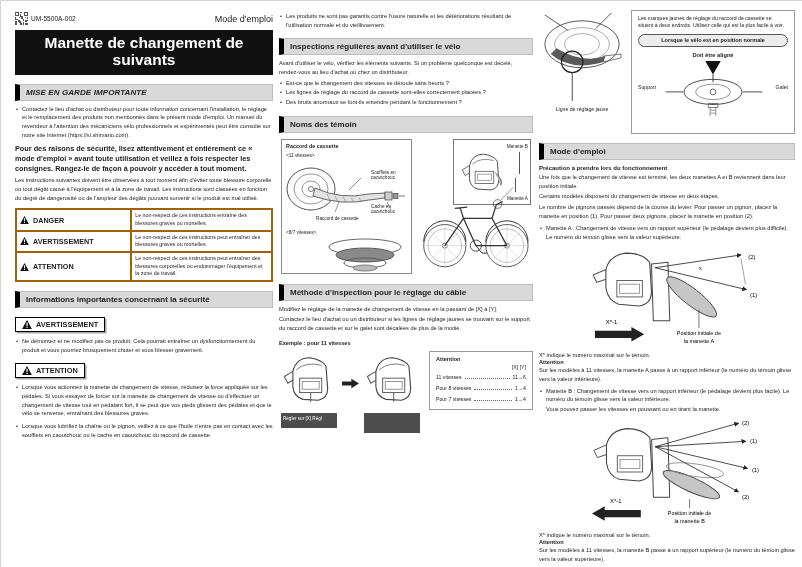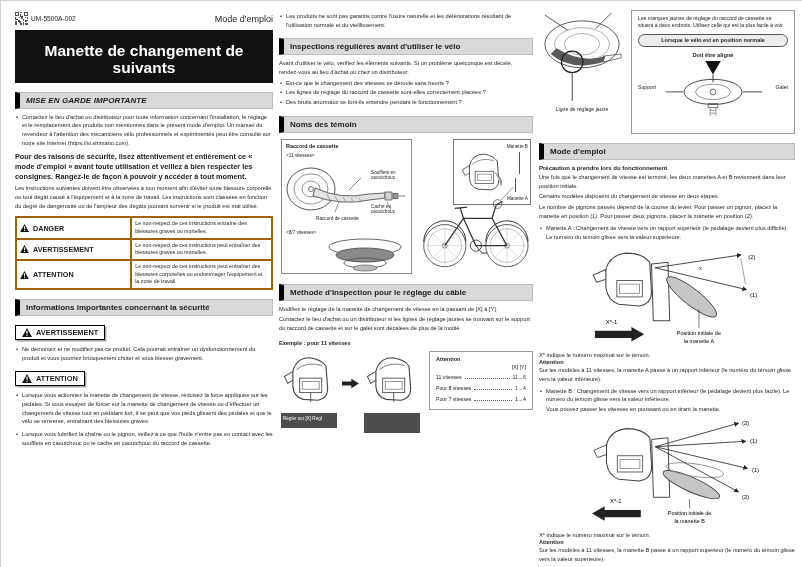--- a/index.html
+++ b/index.html
@@ -9,21 +9,21 @@
   #col1{left:14px;width:258px;}
   #col2{left:278px;width:254px;}
   #col3{left:538px;width:256px;}
 
   .doc-header{display:flex;align-items:center;justify-content:space-between;margin-top:11px;}
   .doc-num{display:flex;align-items:center;gap:3px;font-size:6.6px;}
   .doc-type{font-size:9px;}
   .qr{width:13px;height:13px;display:block;}
 
   .title-banner{margin-top:5px;background:#111;color:#fff;text-align:center;font-weight:bold;
-    font-size:15.5px;line-height:1.12;padding:12px 2px 6px;}
+    font-size:15.5px;line-height:1.12;padding:4px 2px 6px;}
 
   .sec-h{margin-top:9px;background:#d9d9d9;border:1px solid #bdbdbd;border-left:5px solid #000;
     padding:3px 6px;font-weight:bold;font-size:8px;}
   .sec-h.caps{letter-spacing:.1px;font-style:italic;}
 
   .p{font-size:5.7px;line-height:1.52;margin-top:4px;}
   .bullet{position:relative;padding-left:7px;}
   .bullet::before{content:"•";position:absolute;left:1px;}
   .bold-p{font-size:7.3px;font-weight:bold;line-height:1.33;margin-top:5px;}
   .tiny-bold{font-size:5.6px;font-weight:bold;}
@@ -92,21 +92,21 @@
       <span class="doc-type">Mode d'emploi</span>
     </div>
 
     <div class="title-banner">
       <div>Manette de changement de</div>
       <div>suivants</div>
     </div>
 
     <div class="sec-h caps">MISE EN GARDE IMPORTANTE</div>
     <div class="p bullet">Contactez le lieu d'achat ou distributeur pour toute information concernant l'installation, le réglage et le remplacement des produits non mentionnés dans le présent mode d'emploi. Un manuel du revendeur à l'attention des mécaniciens vélo professionnels et expérimentés peut être consulté sur notre site Internet (https://si.shimano.com).</div>
-    <div class="bold-p">Pour des raisons de sécurité, lisez attentivement et entièrement ce « mode d'emploi » avant toute utilisation et veillez à bien respecter les consignes. Rangez-le de façon à pouvoir y accéder à tout moment.</div>
+    <div class="bold-p">Pour des raisons de sécurité, lisez attentivement et entièrement ce « mode d'emploi » avant toute utilisation et veillez à fois respecter les consignes. Rangez-le de façon à pouvoir y accéder à tout moment.</div>
     <div class="p" style="margin-top:3px">Les instructions suivantes doivent être observées à tout moment afin d'éviter toute blessure corporelle ou tout dégât causé à l'équipement et à la zone de travail. Les instructions sont classées en fonction du degré de dangerosité ou de l'ampleur des dégâts pouvant survenir si le produit est mal utilisé.</div>
 
     <table class="haz">
       <tbody>
           <tr>
         <td class="haz-left">
               <span class="haz-label">
           <svg class="tri" width="9" height="8" viewBox="0 0 12 11">
                   <path d="M6 0 L12 11 H0 Z" fill="#111"></path>
                   <rect x="5.3" y="3.2" width="1.5" height="4" fill="#fff"></rect>

